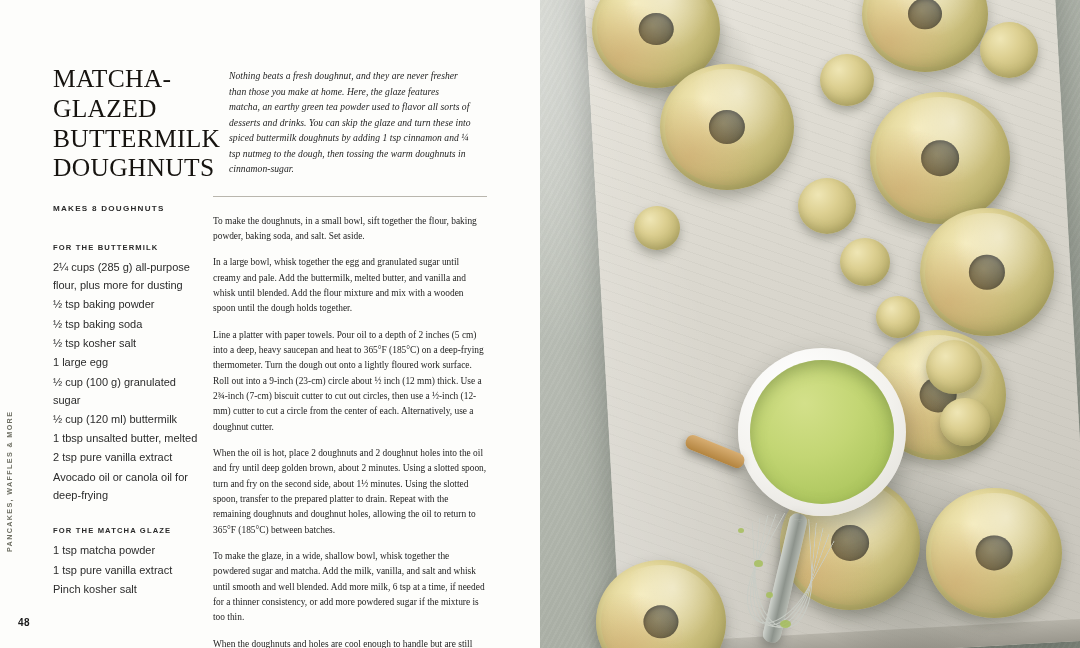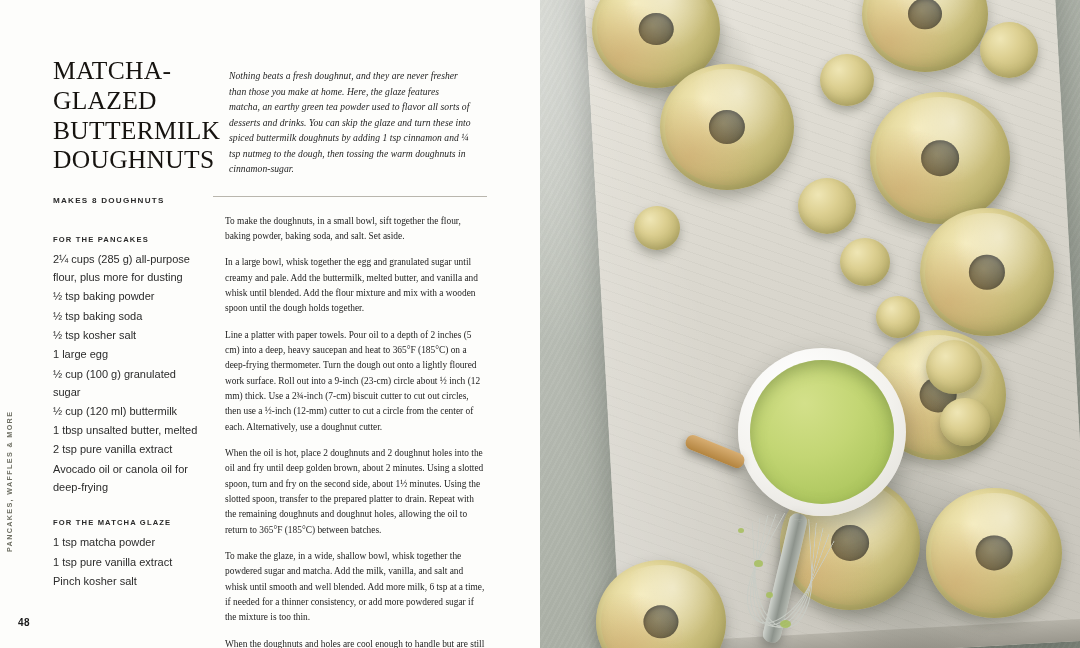--- a/index.html
+++ b/index.html
@@ -45,21 +45,21 @@
     bottom: 20px;
     font-family: "Liberation Sans", sans-serif;
     font-size: 10px;
     color: #1a1a1a;
     font-weight: 700;
     letter-spacing: 0.5px;
   }
   .col-left {
     position: absolute;
     left: 53px;
-    top: 56px;
+    top: 64px;
     width: 152px;
   }
   .recipe-title {
     font-family: "Liberation Serif", serif;
     font-size: 25.5px;
     line-height: 1.17;
     letter-spacing: 0.3px;
     color: #16130f;
     margin: 0 0 0 0;
     font-weight: 400;
@@ -111,21 +111,21 @@
   .divider {
     border: 0;
     border-top: 0.7px solid #b9b6ad;
     margin: 19px 0 17px 0;
   }
   .body-p {
     font-family: "Liberation Serif", serif;
     font-size: 9.4px;
     line-height: 1.63;
     color: #1d1d1d;
-    margin: 0 0 11px 12px;
+    margin: 0 0 11px 0;
     text-align: left;
   }
   .body-p:last-child { margin-bottom: 0; }
 
   
   .photo-page {
     position: relative;
     width: 540px;
     height: 648px;
     flex: none;
@@ -283,21 +283,21 @@
 
   <div class="text-page">
 
     <div class="vertical-tab">PANCAKES, WAFFLES &amp; MORE</div>
     <div class="page-number">48</div>
 
     <div class="col-left">
       <h1 class="recipe-title">MATCHA-GLAZED BUTTERMILK DOUGHNUTS</h1>
       <div class="yield">MAKES 8 DOUGHNUTS</div>
 
-      <div class="sub-head">FOR THE PANCAKES</div>
+      <div class="sub-head">FOR THE BUTTERMILK</div>
       <ul class="ing-list">
         <li>2¼ cups (285 g) all-purpose flour, plus more for dusting</li>
         <li>½ tsp baking powder</li>
         <li>½ tsp baking soda</li>
         <li>½ tsp kosher salt</li>
         <li>1 large egg</li>
         <li>½ cup (100 g) granulated sugar</li>
         <li>½ cup (120 ml) buttermilk</li>
         <li>1 tbsp unsalted butter, melted</li>
         <li>2 tsp pure vanilla extract</li>

